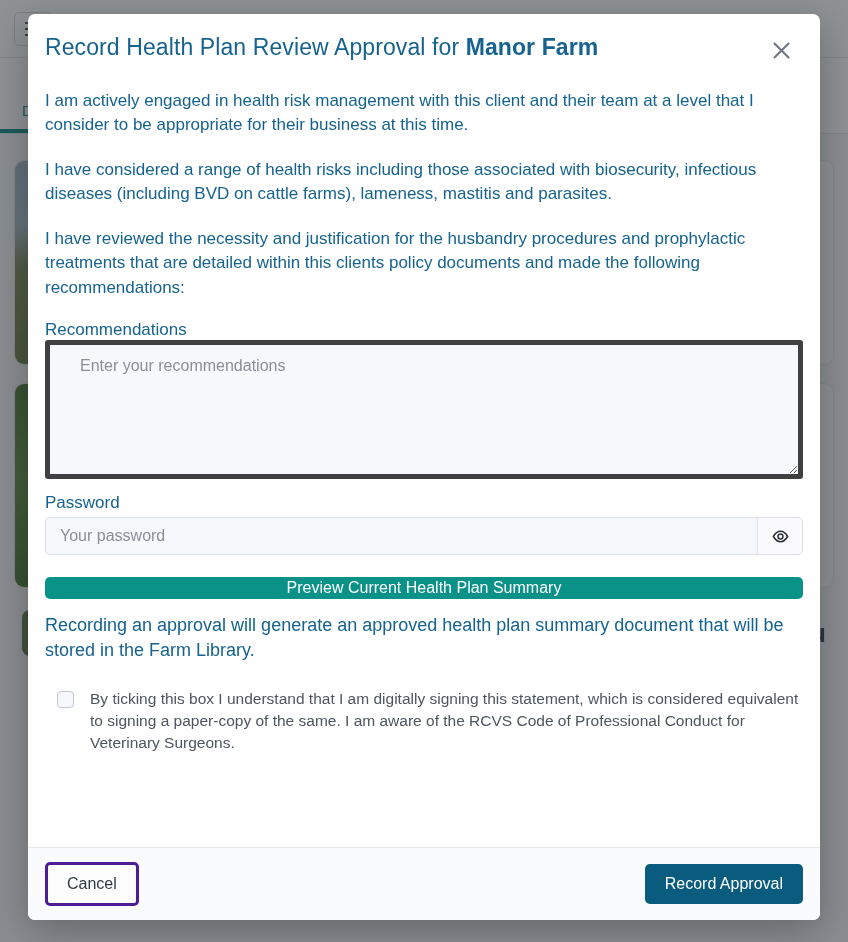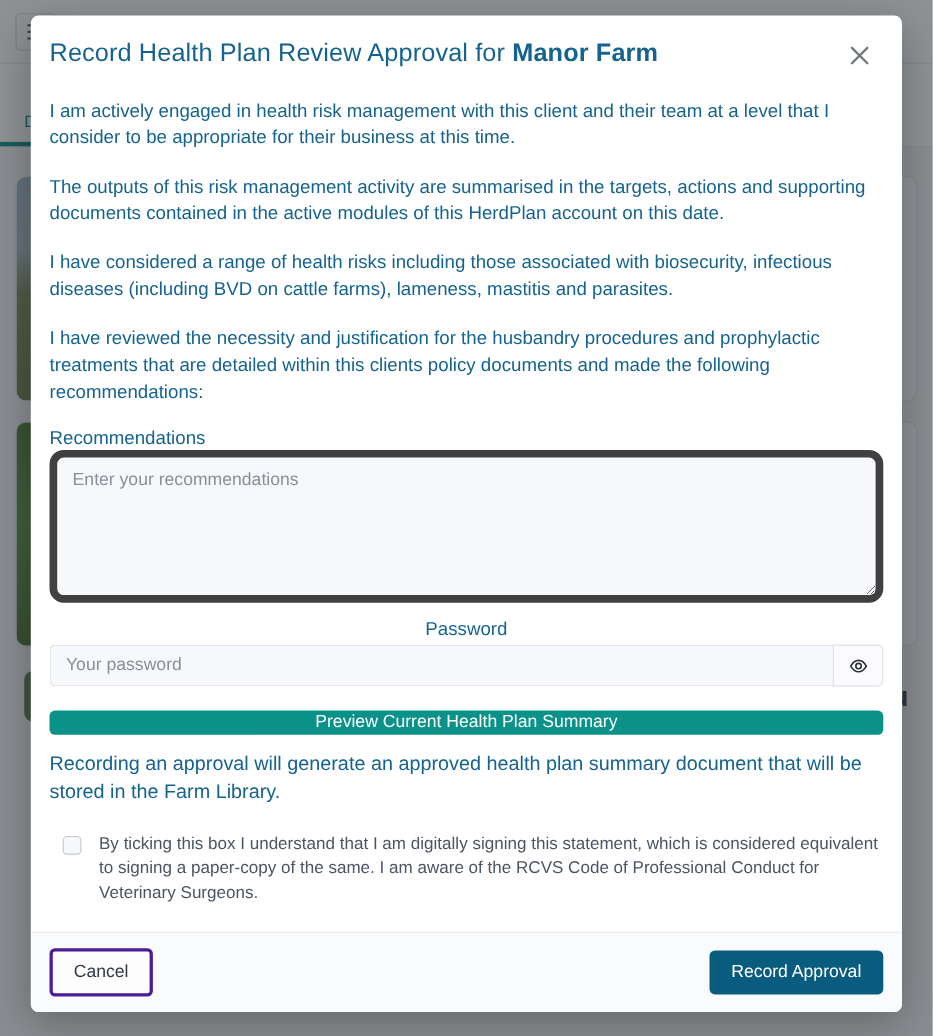--- a/index.html
+++ b/index.html
@@ -120,23 +120,23 @@
   .stmt {
     font-size: 17px; line-height: 1.44; color: #15638e;
     margin: 0 0 20px 0;
   }
   .stmt:last-of-type { margin-bottom: 18px; }
   .field-label {
     font-size: 17px; color: #15638e; margin: 0 0 4px 0;
   }
   textarea.rec-input {
     display: block; width: 100%; height: 139px;
-    background: #f7f8fc; border: 7px solid #404040; border-radius: 13px;
+    background: #f7f8fc; border: 5px solid #404040; border-radius: 3px;
     font-family: "Liberation Sans", sans-serif;
-    font-size: 16px; color: #333; padding: 12px 14px;
+    font-size: 16px; color: #333; padding: 12px 30px;
     resize: vertical; outline: none;
   }
   textarea.rec-input::placeholder { color: #8a8f96; }
 
   .pwd-row {
     display: flex; width: 100%; margin-bottom: 0;
   }
   input.pwd-input {
     flex: 1 1 auto; height: 38px;
     background: #f7f8fc; border: 1px solid #dcdfe6; border-right: none;
@@ -254,28 +254,27 @@
     <button class="close-btn">
       <svg width="21" height="21" viewBox="0 0 21 21" aria-hidden="true">
         <path d="M3.5 3.5 L17.5 17.5 M17.5 3.5 L3.5 17.5" stroke="#6f7780" stroke-width="2.1" stroke-linecap="round"></path>
       </svg>
     </button>
   </div>
 
   <div class="modal-body">
 
     <p class="stmt">I am actively engaged in health risk management with this client and their team at a level that I consider to be appropriate for their business at this time.</p>
-    <p class="stmt">The outputs of this risk management activity are summarised in the targets, actions and supporting documents contained in the active modules of this HerdPlan account on this date.</p>
     <p class="stmt">I have considered a range of health risks including those associated with biosecurity, infectious diseases (including BVD on cattle farms), lameness, mastitis and parasites.</p>
     <p class="stmt">I have reviewed the necessity and justification for the husbandry procedures and prophylactic treatments that are detailed within this clients policy documents and made the following recommendations:</p>
 
     <label class="field-label">Recommendations</label>
     <textarea class="rec-input" placeholder="Enter your recommendations" style=""></textarea>
 
-    <label class="field-label" style="display:block;margin-top:14px;text-align:center;">Password</label>
+    <label class="field-label" style="display:block;margin-top:14px;">Password</label>
     <div class="pwd-row">
       <input class="pwd-input" type="password" placeholder="Your password" style="">
       <button class="pwd-toggle">
         <svg width="19" height="19" viewBox="0 0 24 24" aria-hidden="true">
           <path d="M12 5.5C6.8 5.5 3 12 3 12s3.8 6.5 9 6.5 9-6.5 9-6.5-3.8-6.5-9-6.5z" fill="none" stroke="#2c3238" stroke-width="1.9"></path>
           <circle cx="12" cy="12" r="3.1" fill="none" stroke="#2c3238" stroke-width="1.9"></circle>
         </svg>
       </button>
     </div>
 

